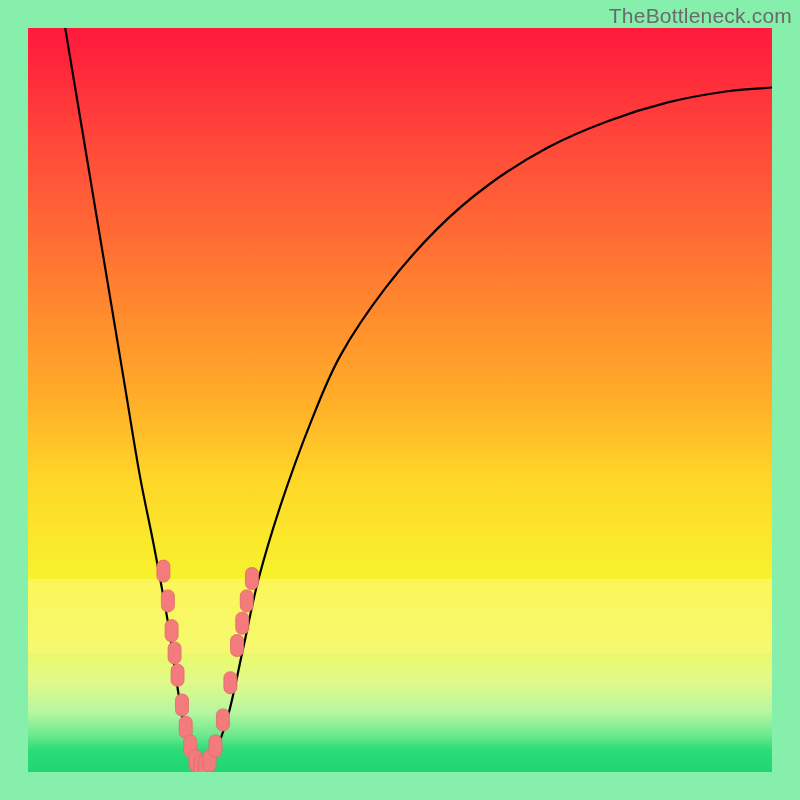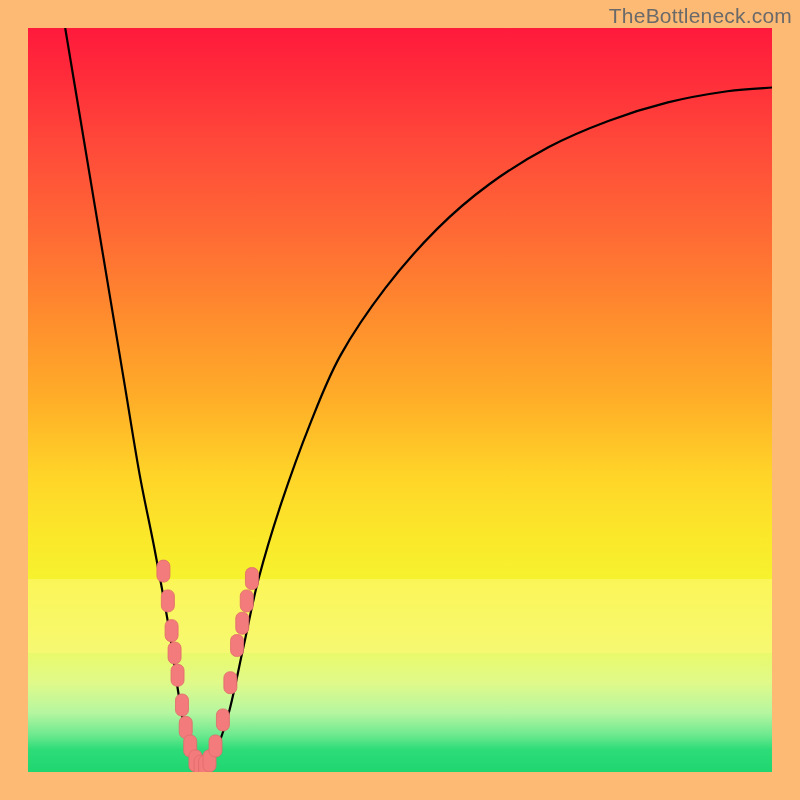--- a/index.html
+++ b/index.html
@@ -8,21 +8,21 @@
     width: 800px;
     height: 800px;
     background: #000;
     overflow: hidden;
     font-family: Arial, Helvetica, sans-serif;
   }
   .stage {
     position: relative;
     width: 800px;
     height: 800px;
-    background: #fdba74;
+    background: #86efac;
   }
   .plot-area {
     position: absolute;
     left: 28px;
     top: 28px;
     width: 744px;
     height: 744px;
     overflow: hidden;
   }
   .gradient {

